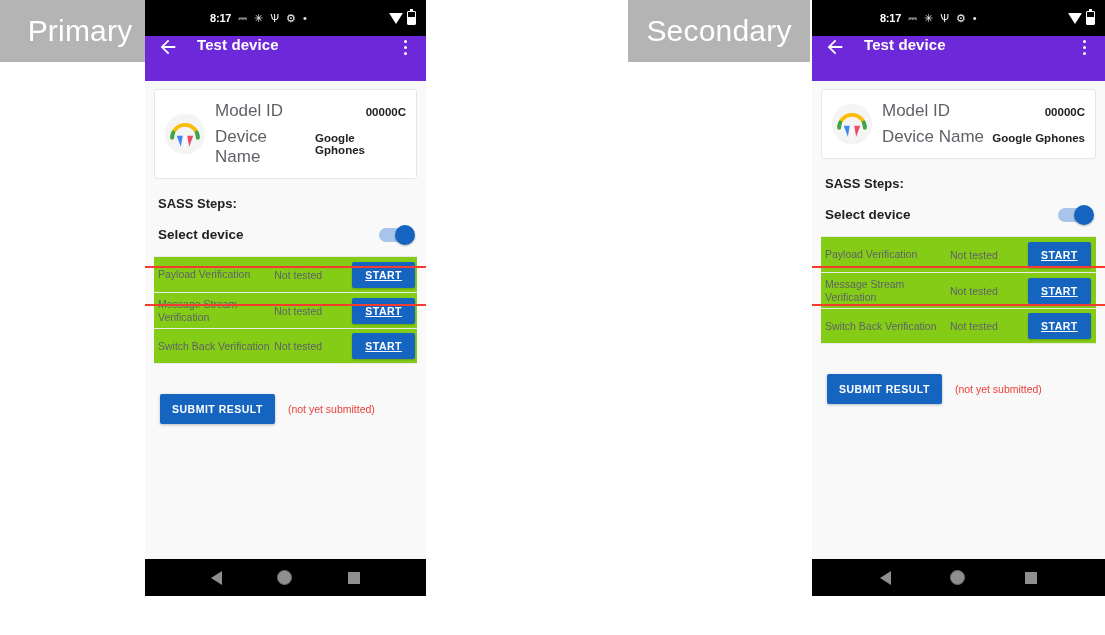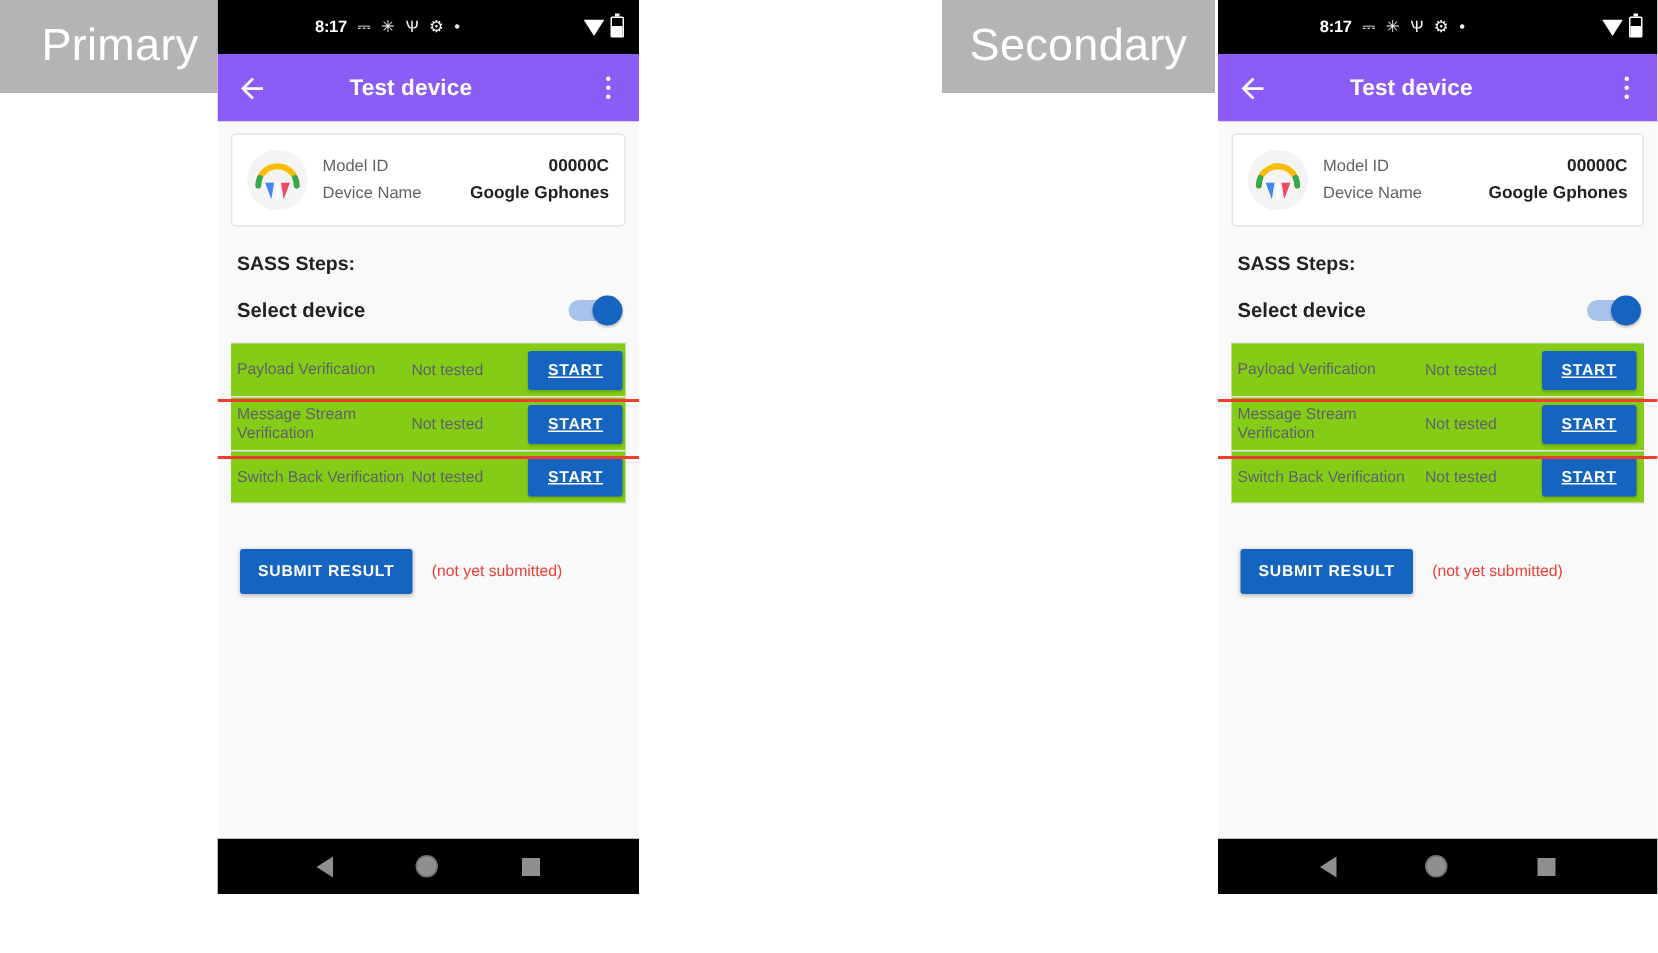--- a/index.html
+++ b/index.html
@@ -101,29 +101,27 @@
   .batt::before {
     content: "";
     position: absolute;
     top: -3px; left: 1.5px;
     width: 3px; height: 2px;
     background: #ffffff;
   }
 
   
   .app-bar {
-    background: #8b5cf6;
+    background: #6d28d9;
     height: 45px;
     flex: 0 0 45px;
     display: flex;
-    align-items: center;
     padding: 0 12px;
     box-sizing: border-box;
     color: #ffffff;
-    gap: 36px;
   }
   .back-arrow {
     width: 22px; height: 22px;
     position: relative;
     cursor: pointer;
     flex: 0 0 auto;
   }
   .app-title {
     font-size: 15px;
     font-weight: 700;
@@ -175,21 +173,21 @@
     margin-right: 8px;
   }
   .device-rows { flex: 1 1 auto; }
   .device-row {
     display: flex;
     justify-content: space-between;
     align-items: baseline;
     padding: 3px 0;
   }
   .device-key {
-    font-size: 11px;
+    font-size: 17px;
     color: #5f6368;
   }
   .device-val {
     font-size: 11.5px;
     color: #202124;
     font-weight: 700;
   }
 
   
   .steps-title {

